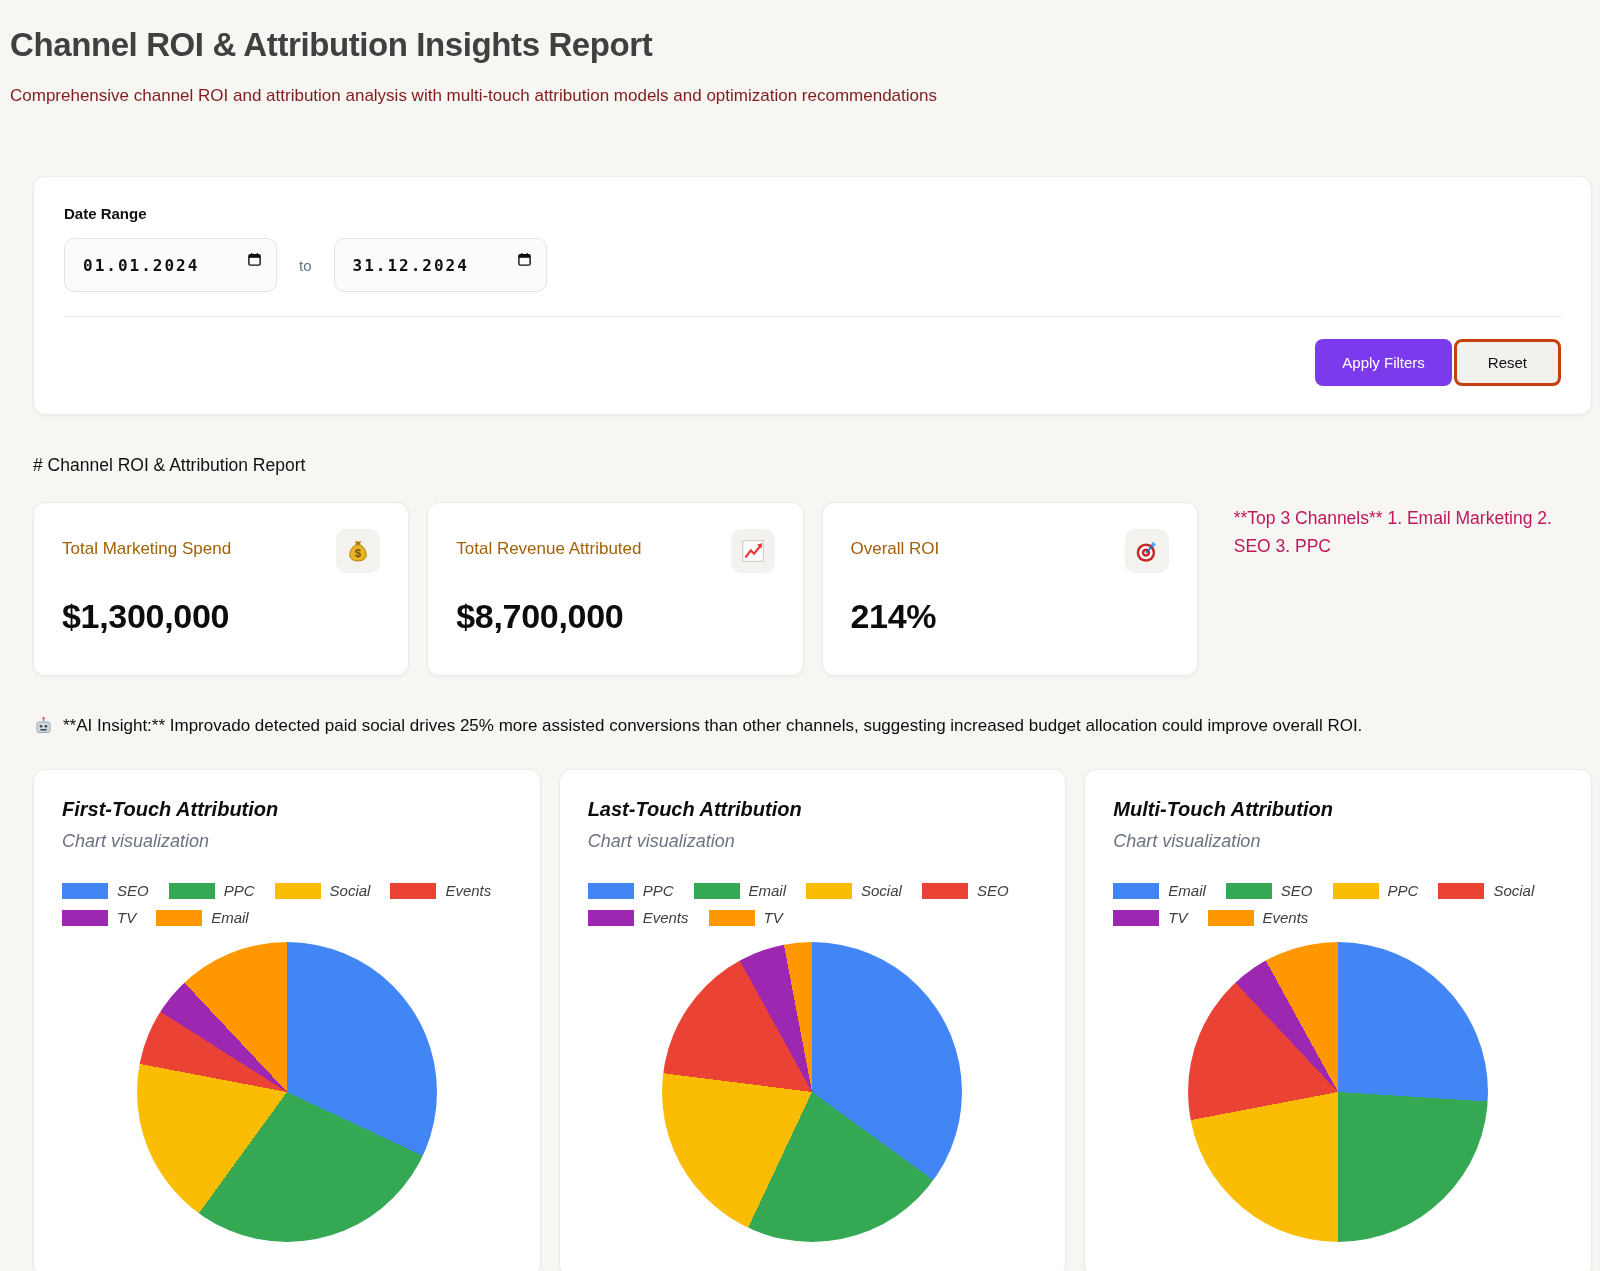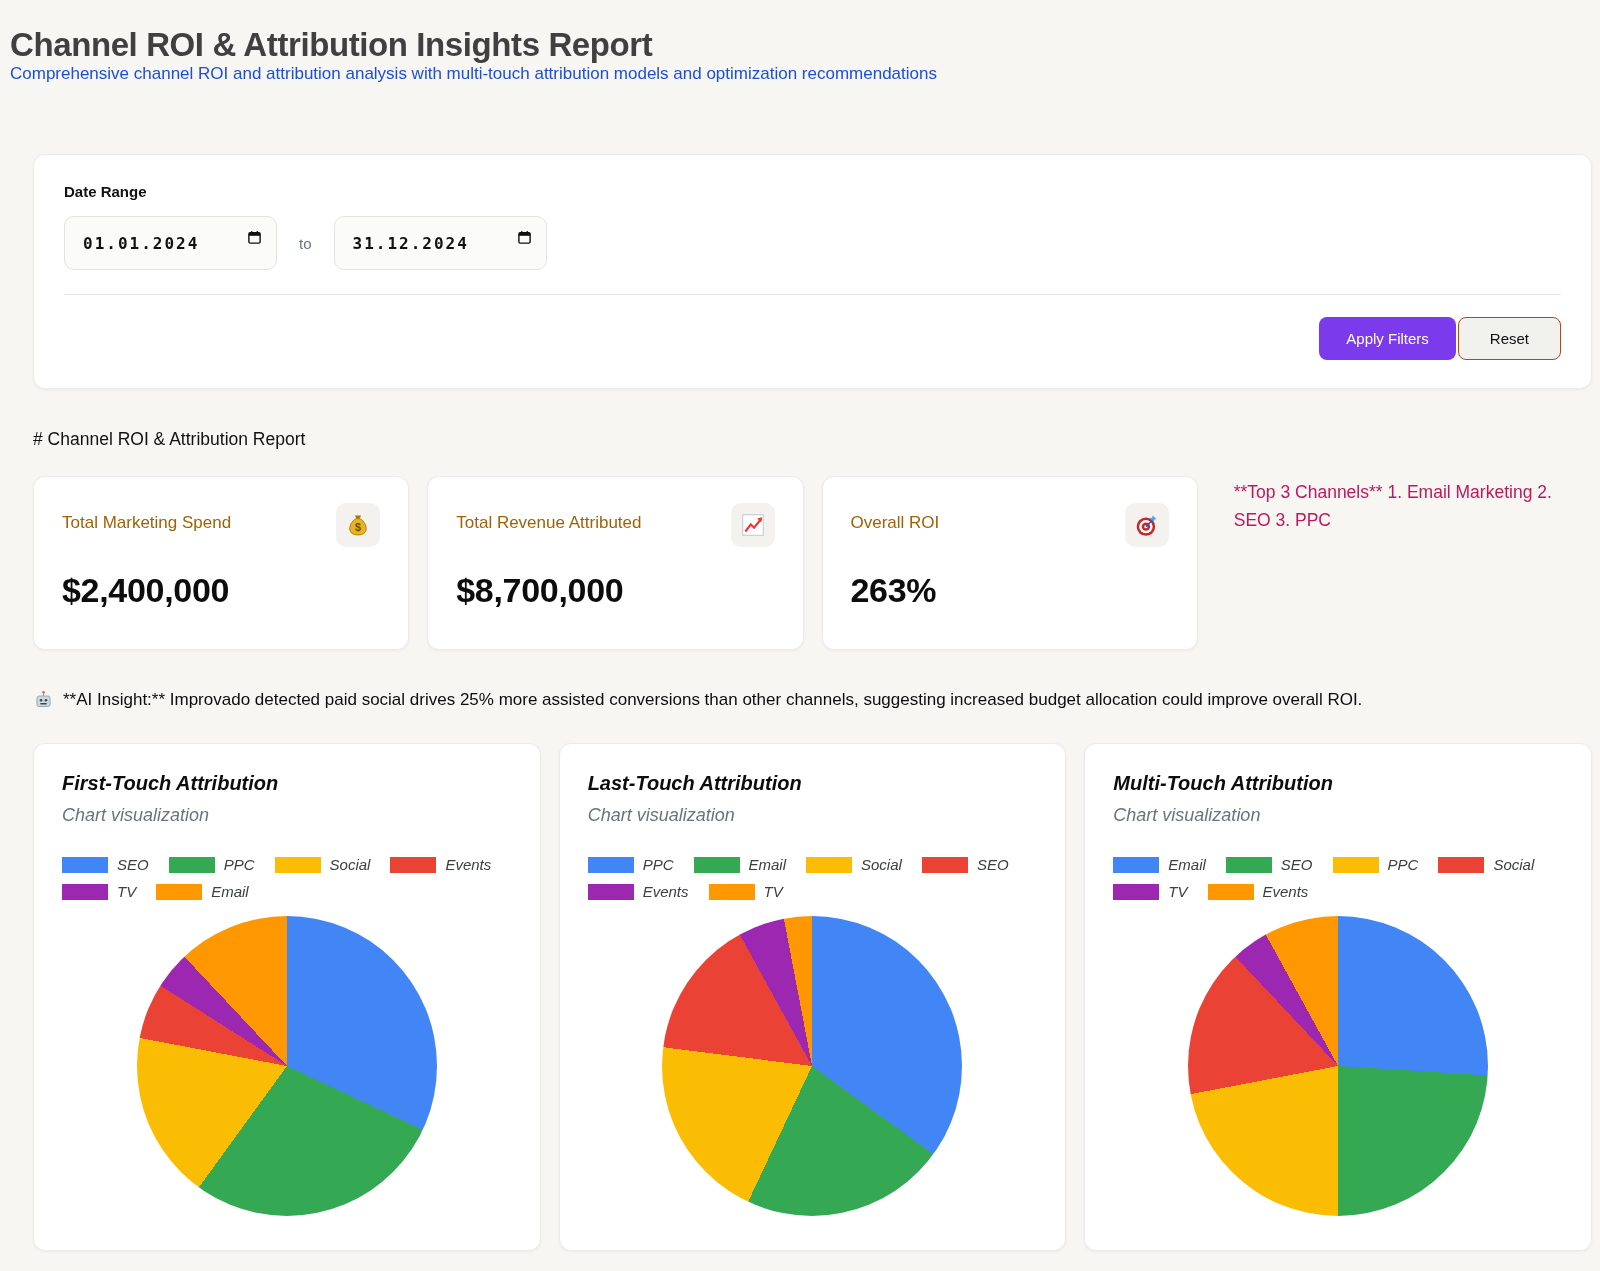--- a/index.html
+++ b/index.html
@@ -13,22 +13,23 @@
   }
   .header { padding: 26px 10px 0 10px; }
   .page-title {
     font-size: 33px;
     font-weight: 700;
     letter-spacing: -0.4px;
     color: #404040;
     margin: 0;
   }
   .page-subtitle {
+    margin-top: 22px;
     font-size: 17px;
-    color: #1d4ed8;
+    color: #7f1d1d;
   }
   .content { margin: 0 8px 0 33px; width: 1559px; }
 
   .card {
     background: #ffffff;
     border: 1px solid #ebebe7;
     border-radius: 12px;
     box-shadow: 0 1px 3px rgba(0,0,0,0.05);
   }
 
@@ -56,21 +57,21 @@
   .date-input .cal { position: absolute; right: 14px; top: 13px; cursor: pointer; }
   .to-label { margin: 0 22px; font-size: 15px; color: #64748b; }
   .filter-divider { border: none; border-top: 1px solid #e7e7e3; margin: 24px 0 0 0; }
   .filter-buttons { display: flex; justify-content: flex-end; gap: 2px; padding-top: 22px; }
   .btn { font-family: "Liberation Sans", sans-serif; font-size: 15px; border-radius: 8px; cursor: pointer; }
   .btn-primary {
     background: #7c3aed; color: #ffffff; border: none;
     padding: 12px 27px; font-weight: 500;
   }
   .btn-secondary {
-    background: #f1f1ee; color: #111; border: 1px solid #c2410c;
+    background: #f1f1ee; color: #111; border: 3px solid #c2410c;
     padding: 12px 31px;
   }
 
   
   .report-heading { margin-top: 40px; font-size: 17.5px; color: #111; }
 
   .metrics-grid {
     margin-top: 26px;
     display: grid;
     grid-template-columns: repeat(4, 1fr);
@@ -169,21 +170,21 @@
       <div class="metric-head">
         <div class="metric-label">Total Marketing Spend</div>
         <div class="icon-badge">
           <svg width="26" height="26" viewBox="0 0 24 24">
             <path d="M9 3.2h6l-1.8 3h-2.4L9 3.2z" fill="#a87900"></path>
             <path d="M10 6.2h4c4 2.6 5.6 6 5.6 9.4 0 3.6-3.2 5.6-7.6 5.6s-7.6-2-7.6-5.6c0-3.4 1.6-6.8 5.6-9.4z" fill="#e6b422" stroke="#a87900" stroke-width="0.8"></path>
             <text x="12" y="17.6" font-size="10" font-weight="bold" text-anchor="middle" fill="#6e4e00" font-family="Liberation Sans, sans-serif">$</text>
           </svg>
         </div>
       </div>
-      <div class="metric-value">$2,400,000</div>
+      <div class="metric-value">$1,300,000</div>
     </div>
 
     <div class="card metric-card">
       <div class="metric-head">
         <div class="metric-label">Total Revenue Attributed</div>
         <div class="icon-badge">
           <svg width="26" height="26" viewBox="0 0 24 24">
             <rect x="2.5" y="2.5" width="19" height="19" fill="#ffffff" stroke="#c9c9c9" stroke-width="1"></rect>
             <polyline points="5,18 10,11.5 13,14.5 19.5,6.5" stroke="#e53935" stroke-width="2" fill="none"></polyline>
             <polygon points="20.5,4.8 15.8,6 19.6,9.6" fill="#e53935"></polygon>
@@ -200,21 +201,21 @@
           <svg width="26" height="26" viewBox="0 0 24 24">
             <circle cx="11" cy="13.5" r="8.5" fill="#c62828"></circle>
             <circle cx="11" cy="13.5" r="6.2" fill="#ffffff"></circle>
             <circle cx="11" cy="13.5" r="3.9" fill="#c62828"></circle>
             <circle cx="11" cy="13.5" r="1.5" fill="#ffffff"></circle>
             <line x1="11" y1="13.5" x2="19" y2="5.5" stroke="#1565c0" stroke-width="1.5"></line>
             <path d="M17.3 3.2l3.4 3.4-2.2.4-.4 2.2-1.6-2-2-1.6 2.2-.4z" fill="#42a5f5"></path>
           </svg>
         </div>
       </div>
-      <div class="metric-value">263%</div>
+      <div class="metric-value">214%</div>
     </div>
 
     <div class="side-note">**Top 3 Channels** 1. Email Marketing 2. SEO 3. PPC</div>
   </div>
 
   <div class="insight-row">
     <span class="bot">
       <svg width="21" height="21" viewBox="0 0 24 24">
         <line x1="12" y1="8" x2="12" y2="4.8" stroke="#90a4ae" stroke-width="1.4"></line>
         <circle cx="12" cy="3.8" r="1.4" fill="#ef5350"></circle>

